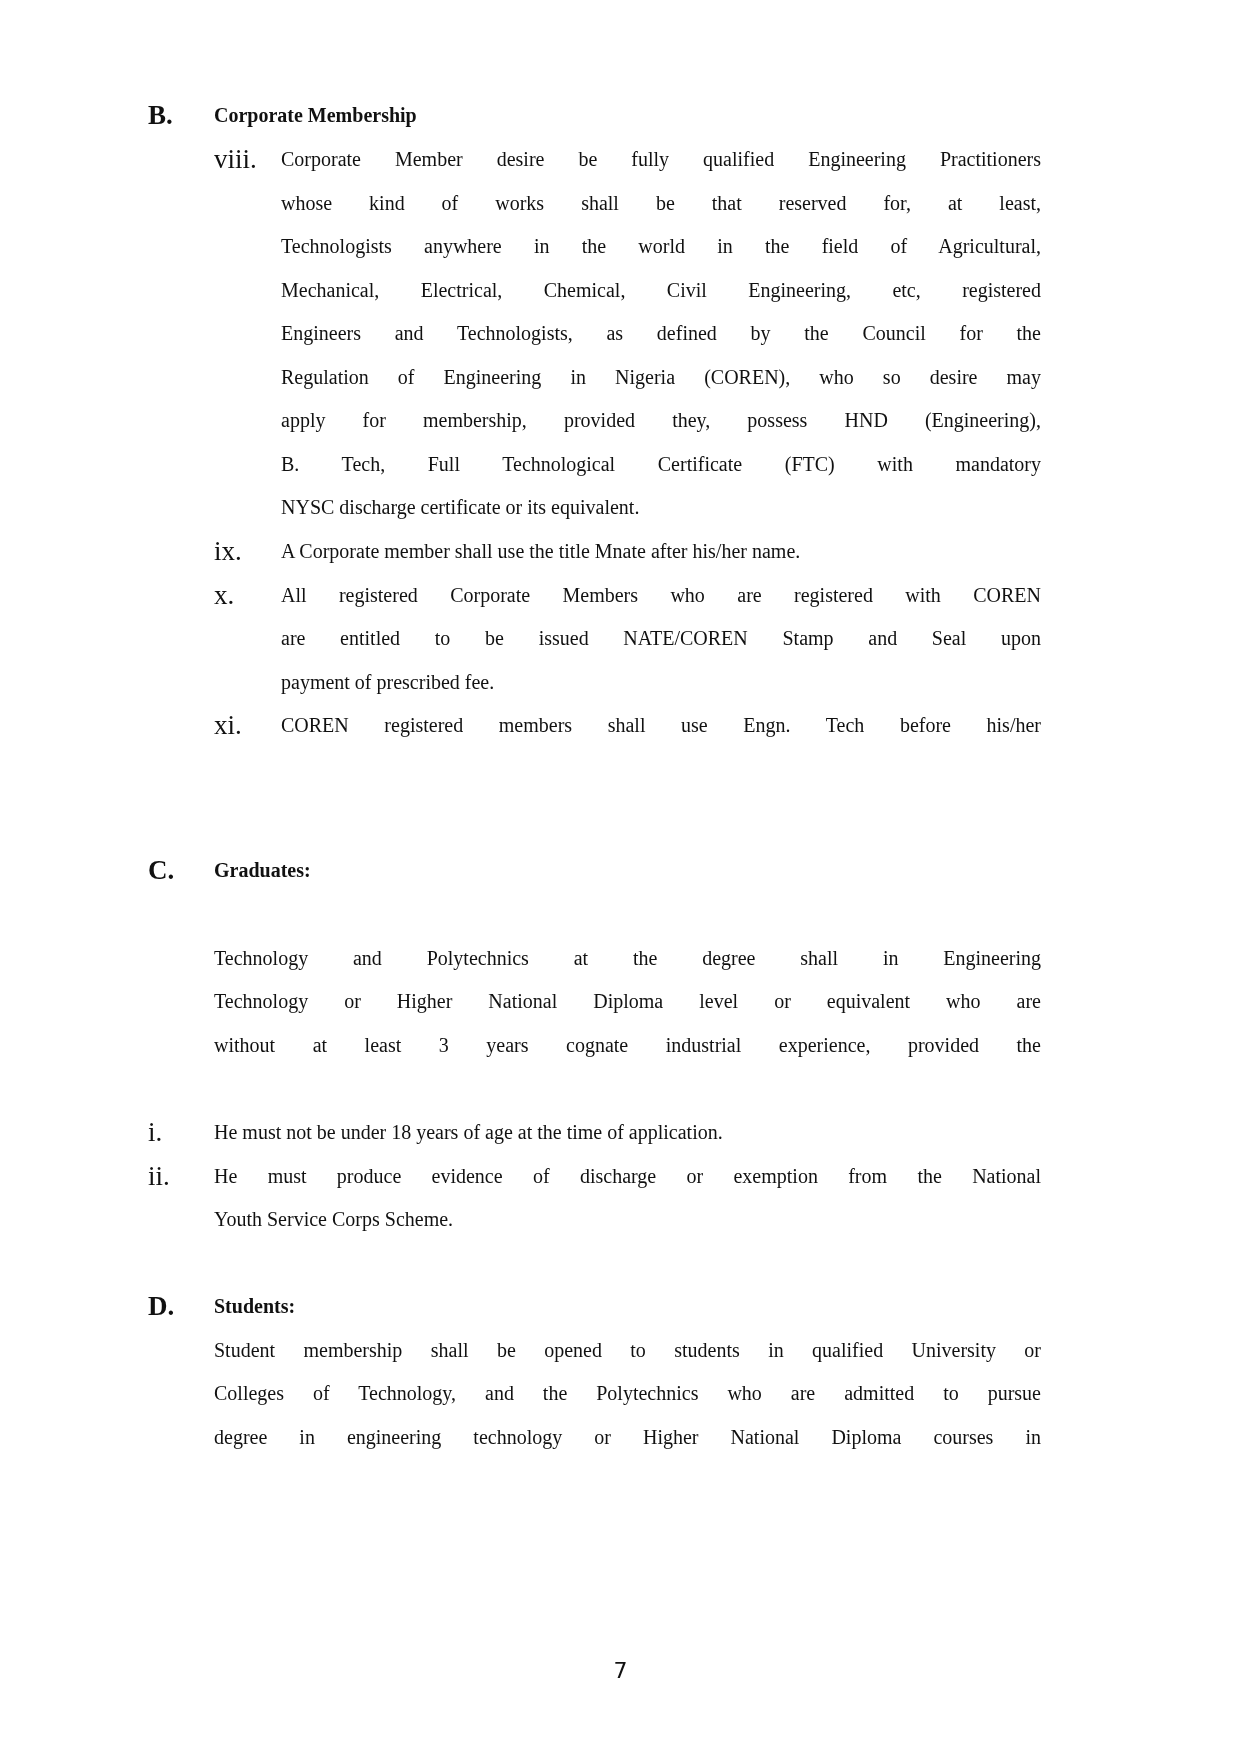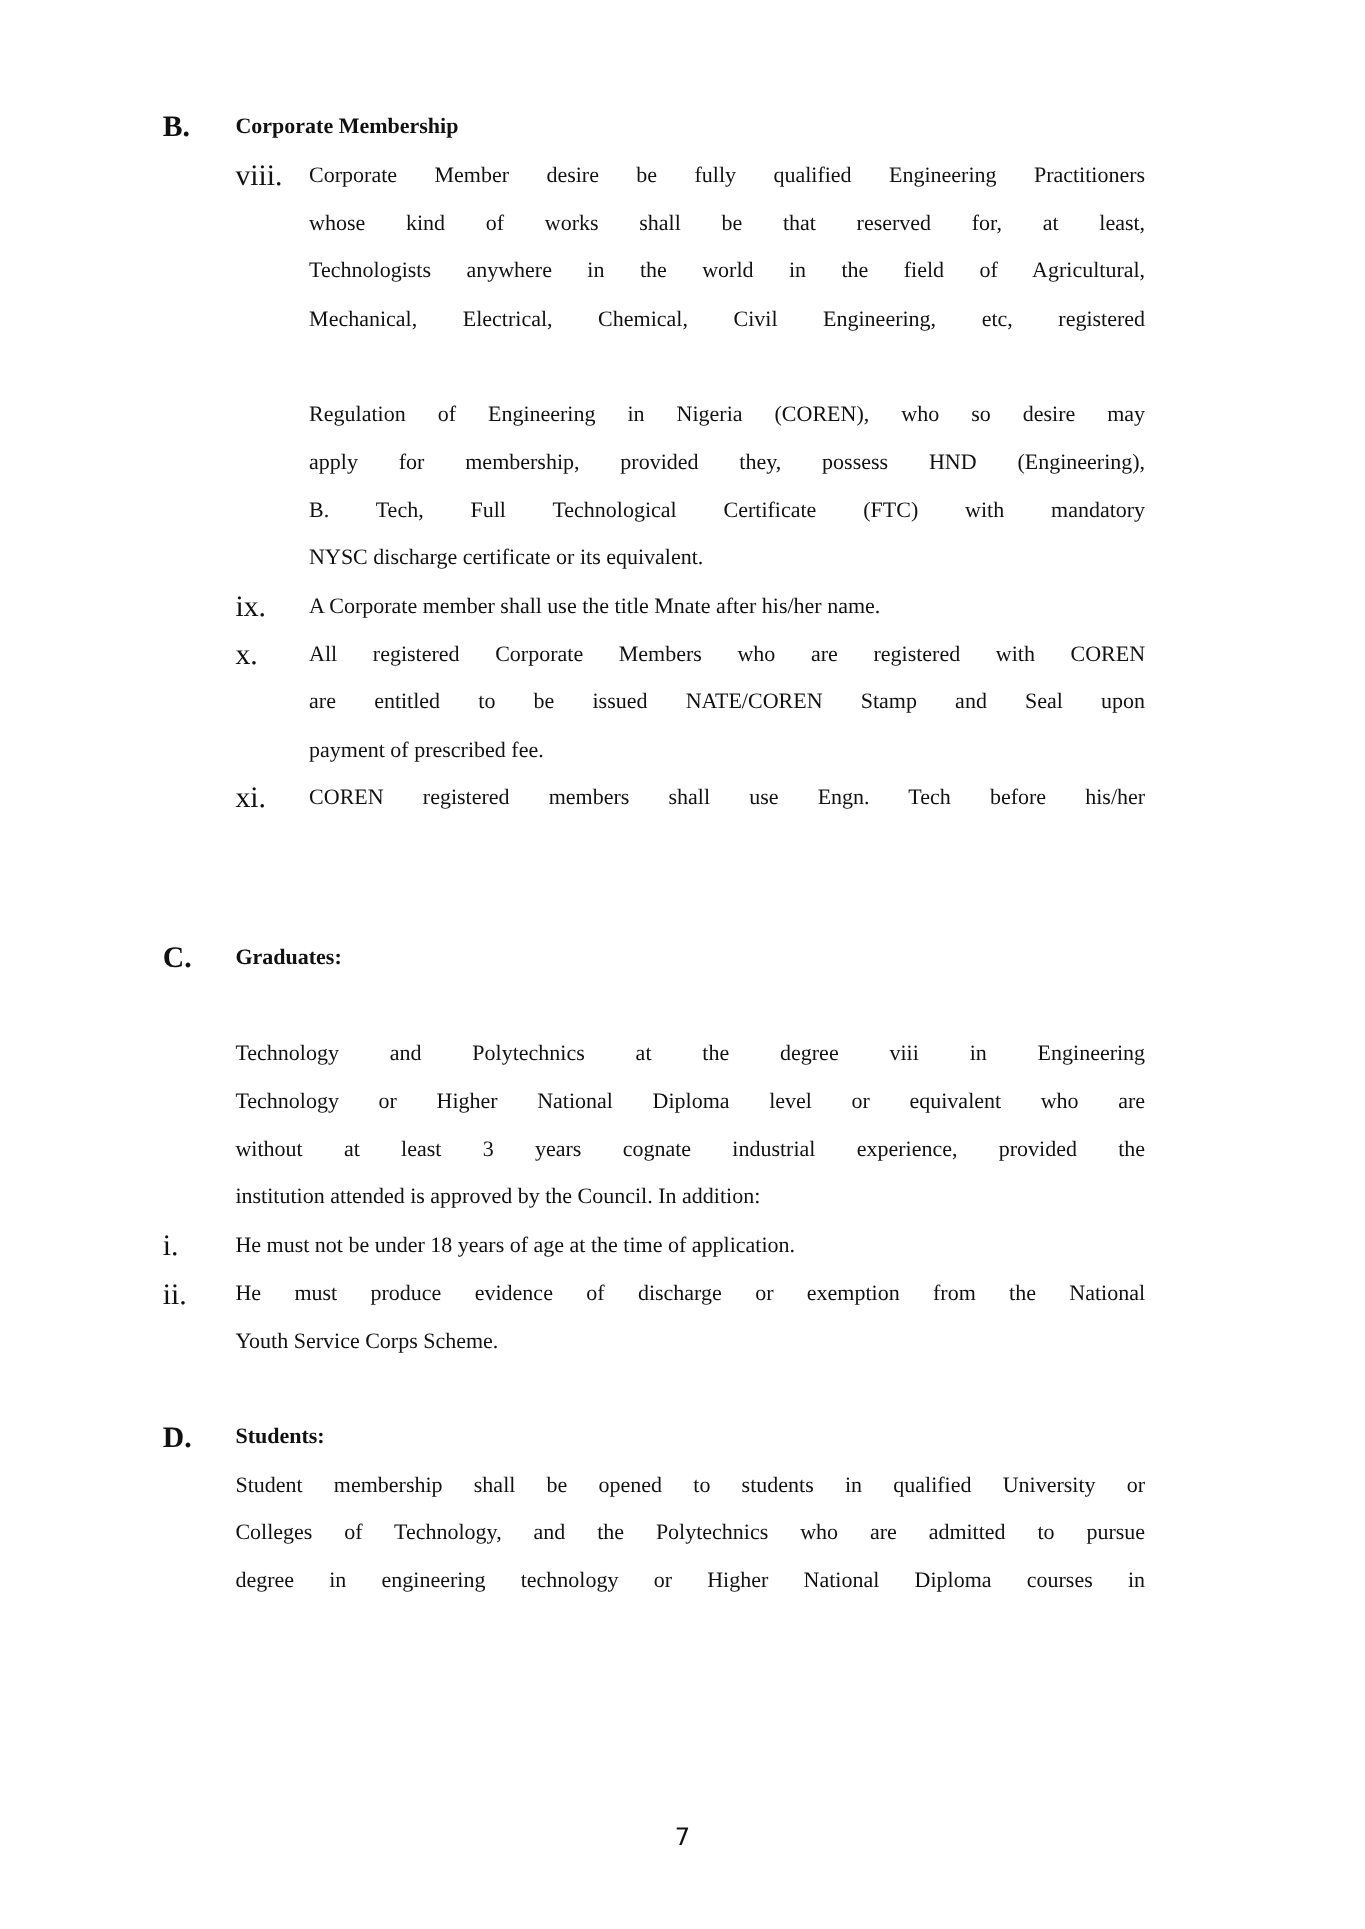--- a/index.html
+++ b/index.html
@@ -19,43 +19,43 @@
 <div class="page">
 
   <div class="marker bold" style="left:148px; top:100px;">B.</div>
   <div class="line bold" style="left:214px; top:100px;">Corporate Membership</div>
 
   <div class="marker" style="left:214px; top:144px;">viii.</div>
   <div class="line just" style="left:281px; top:144px; width:760px;">Corporate Member desire be fully qualified Engineering Practitioners</div>
   <div class="line just" style="left:281px; top:188px; width:760px;">whose kind of works shall be that reserved for, at least,</div>
   <div class="line just" style="left:281px; top:231px; width:760px;">Technologists anywhere in the world in the field of Agricultural,</div>
   <div class="line just" style="left:281px; top:275px; width:760px;">Mechanical, Electrical, Chemical, Civil Engineering, etc, registered</div>
+  <div class="line just" style="left:281px; top:318px; width:760px;">Engineers and Technologists, as defined by the Council for the</div>
   <div class="line just" style="left:281px; top:362px; width:760px;">Regulation of Engineering in Nigeria (COREN), who so desire may</div>
   <div class="line just" style="left:281px; top:405px; width:760px;">apply for membership, provided they, possess HND (Engineering),</div>
   <div class="line just" style="left:281px; top:449px; width:760px;">B. Tech, Full Technological Certificate (FTC) with mandatory</div>
   <div class="line" style="left:281px; top:492px;">NYSC discharge  certificate or its equivalent.</div>
 
   <div class="marker" style="left:214px; top:536px;">ix.</div>
   <div class="line" style="left:281px; top:536px;">A Corporate member shall use the title Mnate after his/her name.</div>
 
   <div class="marker" style="left:214px; top:580px;">x.</div>
   <div class="line just" style="left:281px; top:580px; width:760px;">All registered Corporate Members who are registered with COREN</div>
   <div class="line just" style="left:281px; top:623px; width:760px;">are entitled to be issued NATE/COREN Stamp and Seal upon</div>
   <div class="line" style="left:281px; top:667px;">payment of prescribed fee.</div>
 
   <div class="marker" style="left:214px; top:710px;">xi.</div>
   <div class="line just" style="left:281px; top:710px; width:760px;">COREN registered members shall use Engn. Tech before his/her</div>
 
   <div class="marker bold" style="left:148px; top:855px;">C.</div>
   <div class="line bold" style="left:214px; top:855px;">Graduates:</div>
 
-  <div class="line just" style="left:214px; top:943px; width:827px;">Technology and Polytechnics at the degree viii in Engineering</div>
+  <div class="line just" style="left:214px; top:943px; width:827px;">Technology and Polytechnics at the degree shall in Engineering</div>
   <div class="line just" style="left:214px; top:986px; width:827px;">Technology or Higher National Diploma level or equivalent who are</div>
   <div class="line just" style="left:214px; top:1030px; width:827px;">without at least 3 years cognate industrial experience, provided the</div>
-  <div class="line" style="left:214px; top:1073px;">institution attended is approved by the Council. In addition:</div>
 
   <div class="marker" style="left:148px; top:1117px;">i.</div>
   <div class="line" style="left:214px; top:1117px;">He must not be under 18 years of age at the time of application.</div>
 
   <div class="marker" style="left:148px; top:1161px;">ii.</div>
   <div class="line just" style="left:214px; top:1161px; width:827px;">He must produce evidence of discharge or exemption from the National</div>
   <div class="line" style="left:214px; top:1204px;">Youth Service Corps Scheme.</div>
 
   <div class="marker bold" style="left:148px; top:1291px;">D.</div>
   <div class="line bold" style="left:214px; top:1291px;">Students:</div>

